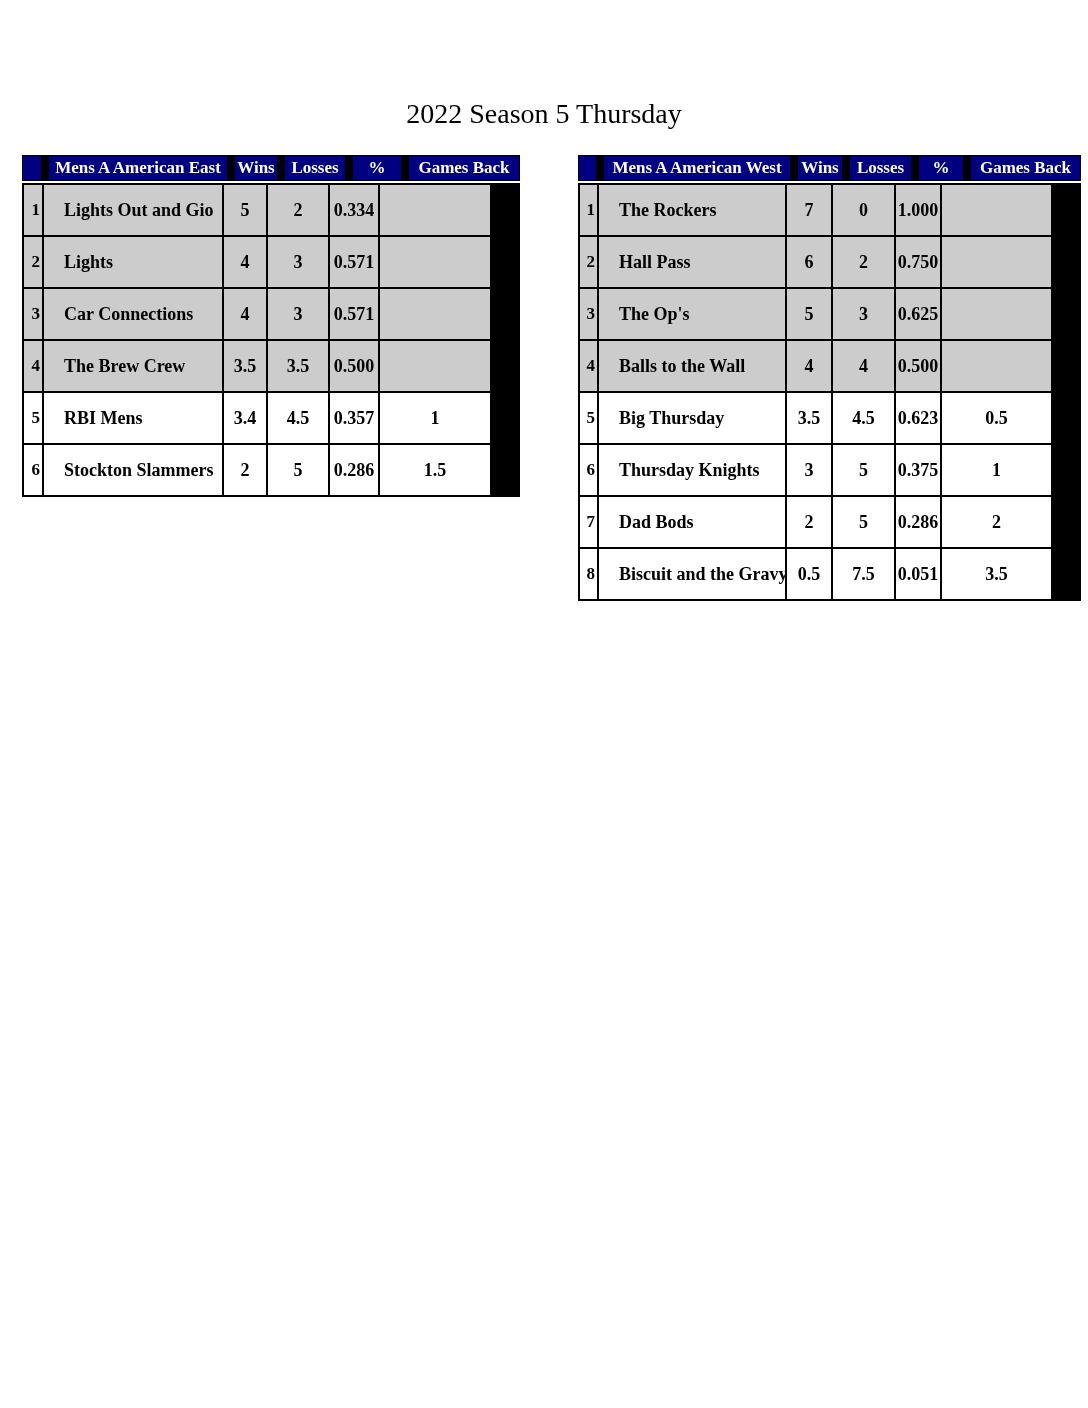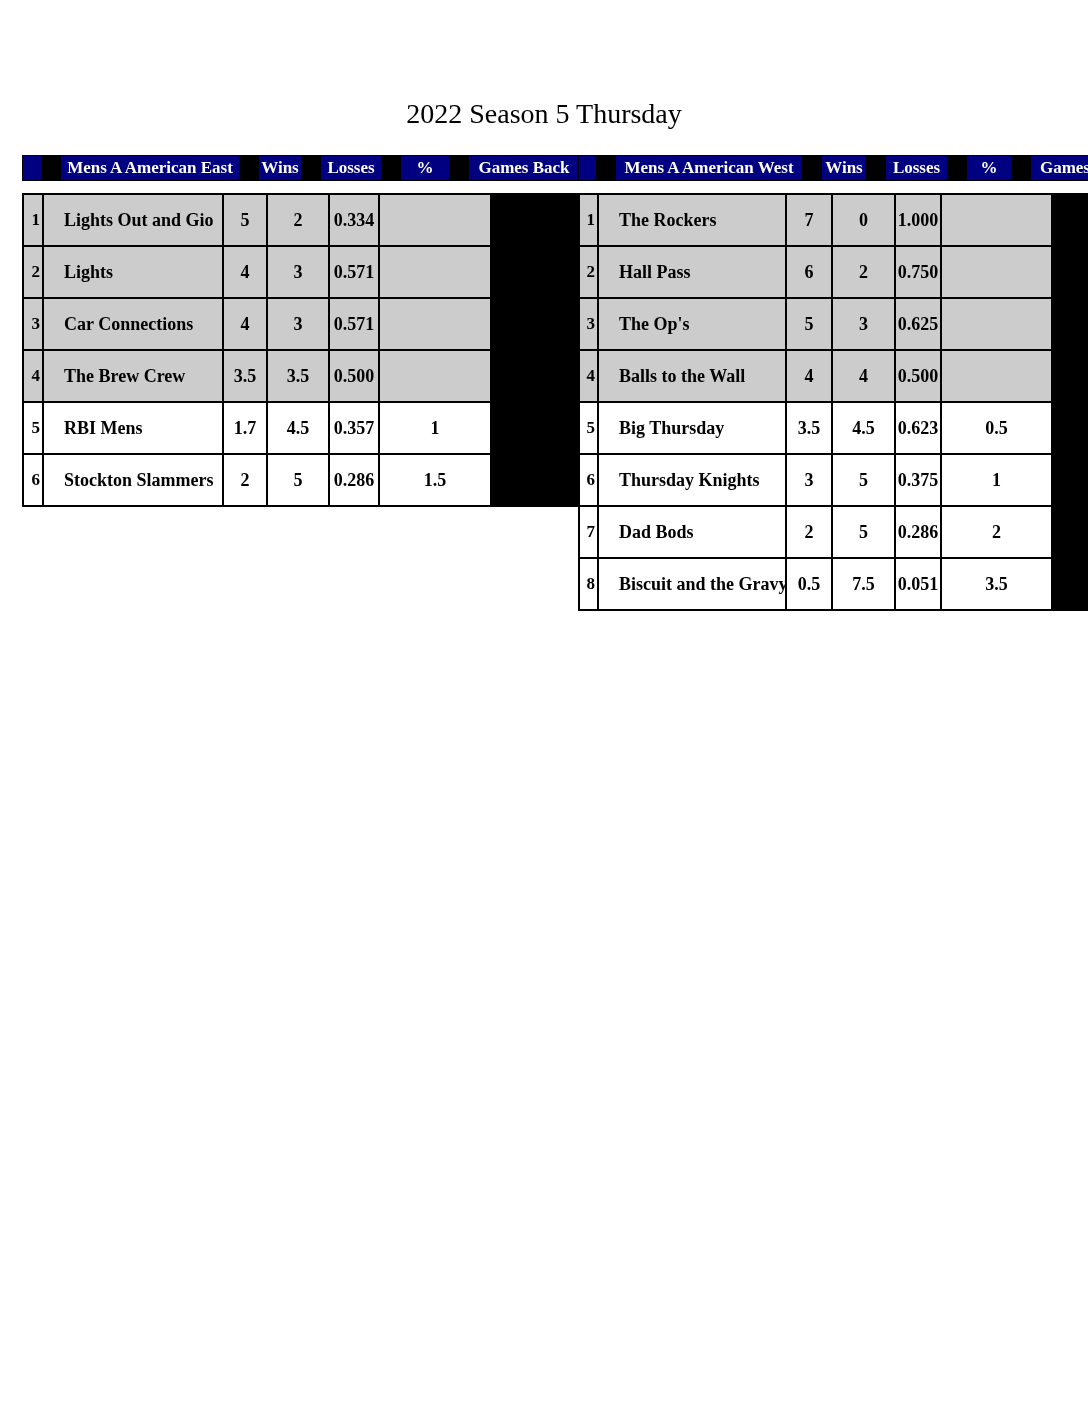--- a/index.html
+++ b/index.html
@@ -20,24 +20,24 @@
     color: #000;
   }
 
   .standings { position: absolute; top: 155px; }
   .standings.east { left: 22px; }
   .standings.west { left: 578px; }
 
   
   .hdr {
     display: grid;
-    gap: 20px;
+    gap: 8px;
     background: #000;
     border: 1px solid #000;
-    margin-bottom: 12px;
+    margin-bottom: 2px;
   }
   .east .hdr, .east .tbody { grid-template-columns: 18px 178px 42px 60px 48px 110px; }
   .west .hdr, .west .tbody { grid-template-columns: 17px 186px 44px 61px 44px 109px; }
   .hdr > div {
     background: var(--header-bg, #000080);
     color: var(--header-text, #ffffff);
     font-weight: bold;
     font-size: 17px;
     height: 24px;
     display: flex; align-items: center; justify-content: center;
@@ -113,21 +113,21 @@
     <div class="cell team">The Brew Crew</div>
     <div class="cell">3.5</div>
     <div class="cell">3.5</div>
     <div class="cell">0.500</div>
     <div class="cell"></div>
   </div>
 
   <div class="trow">
     <div class="cell rank">5</div>
     <div class="cell team">RBI Mens</div>
-    <div class="cell">1.7</div>
+    <div class="cell">3.4</div>
     <div class="cell">4.5</div>
     <div class="cell">0.357</div>
     <div class="cell">1</div>
   </div>
 
   <div class="trow">
     <div class="cell rank">6</div>
     <div class="cell team">Stockton Slammers</div>
     <div class="cell">2</div>
     <div class="cell">5</div>

